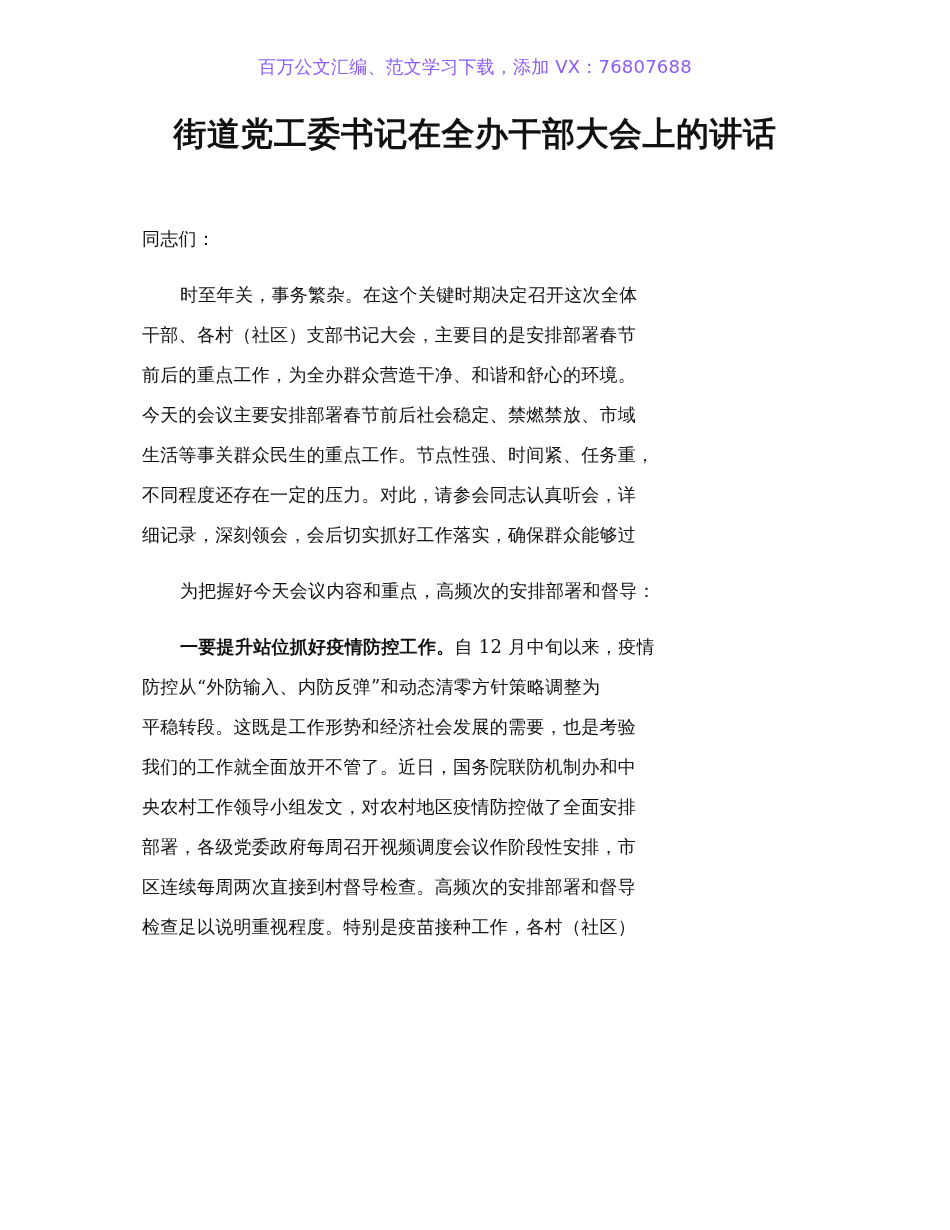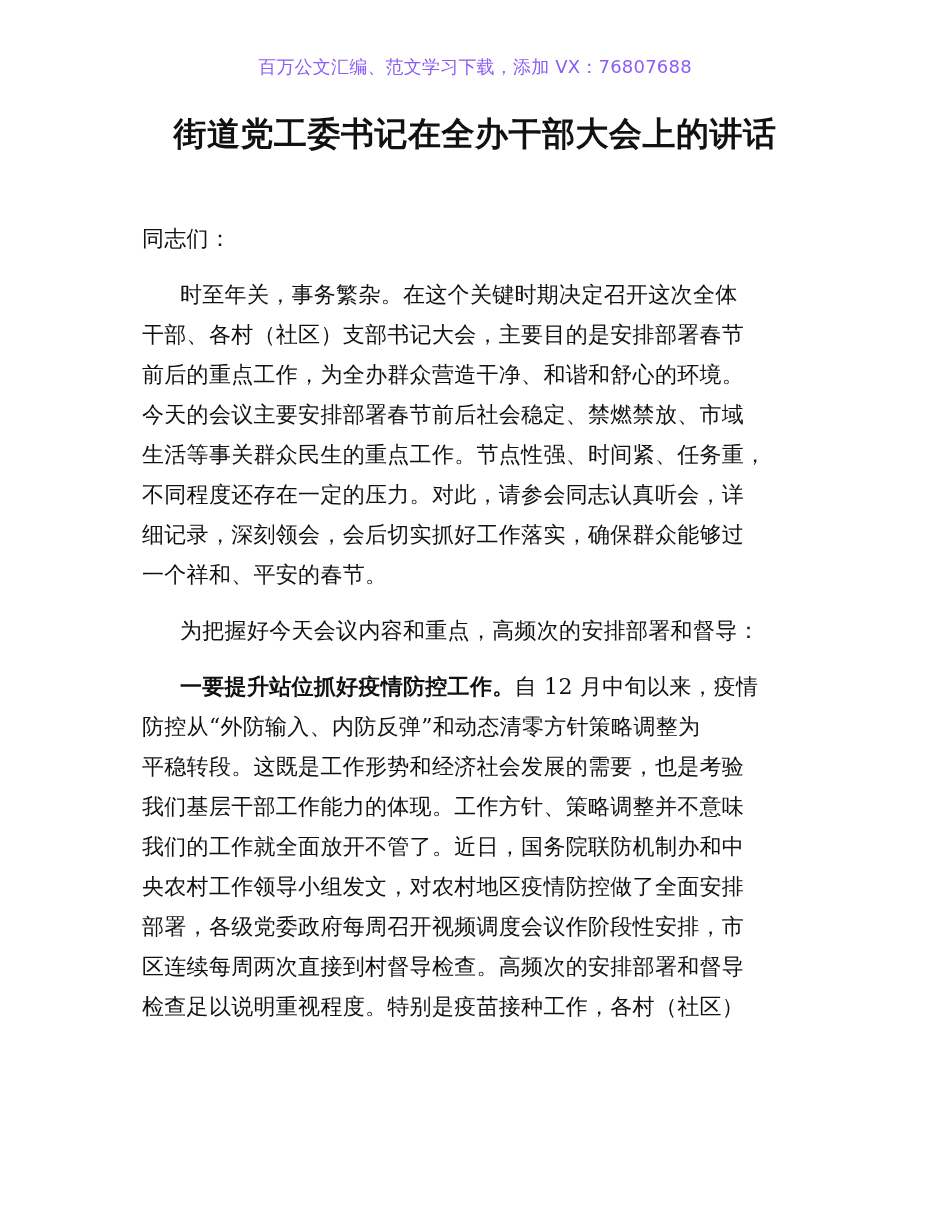--- a/index.html
+++ b/index.html
@@ -5,21 +5,21 @@
   html, body { margin: 0; padding: 0; background: #ffffff; }
   body { width: 950px; height: 1230px; position: relative; overflow: hidden;
          font-family: "DejaVu Serif", "Liberation Serif", serif; color: #111; }
   .header-note { position: absolute; top: 55px; left: 0; width: 950px; text-align: center;
          color: #8b5cf6; font-family: "DejaVu Sans", "Liberation Sans", sans-serif;
          font-size: 18px; letter-spacing: 0.2px; }
   .title { position: absolute; top: 112px; left: 0; width: 950px; text-align: center;
          font-family: "DejaVu Sans", "Liberation Sans", sans-serif; font-weight: bold;
          font-size: 33px; color: #111; letter-spacing: 0.5px; }
   .body { position: absolute; left: 142px; top: 219px; width: 680px; }
-  .line { height: 40px; line-height: 40px; font-size: 22px; white-space: nowrap;
+  .line { height: 40px; line-height: 40px; font-size: 18px; white-space: nowrap;
           letter-spacing: 0.3px; }
   .indent { padding-left: 38px; }
   .gap { height: 16px; }
   .bold { font-weight: bold; font-family: "DejaVu Sans", "Liberation Sans", sans-serif; }
 </style>
 </head>
 <body>
 
 <div class="header-note">百万公文汇编、范文学习下载，添加 VX：76807688</div>
 
@@ -30,33 +30,31 @@
   <div class="gap"></div>
 
   <div>
     <div class="line indent">时至年关，事务繁杂。在这个关键时期决定召开这次全体</div>
     <div class="line">干部、各村（社区）支部书记大会，主要目的是安排部署春节</div>
     <div class="line">前后的重点工作，为全办群众营造干净、和谐和舒心的环境。</div>
     <div class="line">今天的会议主要安排部署春节前后社会稳定、禁燃禁放、市域</div>
     <div class="line">生活等事关群众民生的重点工作。节点性强、时间紧、任务重，</div>
     <div class="line">不同程度还存在一定的压力。对此，请参会同志认真听会，详</div>
     <div class="line">细记录，深刻领会，会后切实抓好工作落实，确保群众能够过</div>
-    <div class="line">一个祥和、平安的春节。</div>
   </div>
   <div class="gap"></div>
 
   <div>
     <div class="line indent">为把握好今天会议内容和重点，高频次的安排部署和督导：</div>
   </div>
   <div class="gap"></div>
 
   <div>
     <div class="line indent"><span class="bold">一要提升站位抓好疫情防控工作。</span><span>自 12 月中旬以来，疫情</span></div>
     <div class="line">防控从“外防输入、内防反弹”和动态清零方针策略调整为</div>
     <div class="line">平稳转段。这既是工作形势和经济社会发展的需要，也是考验</div>
-    <div class="line">我们基层干部工作能力的体现。工作方针、策略调整并不意味</div>
     <div class="line">我们的工作就全面放开不管了。近日，国务院联防机制办和中</div>
     <div class="line">央农村工作领导小组发文，对农村地区疫情防控做了全面安排</div>
     <div class="line">部署，各级党委政府每周召开视频调度会议作阶段性安排，市</div>
     <div class="line">区连续每周两次直接到村督导检查。高频次的安排部署和督导</div>
     <div class="line">检查足以说明重视程度。特别是疫苗接种工作，各村（社区）</div>
   </div>
 </div>
 
 </body></html>

